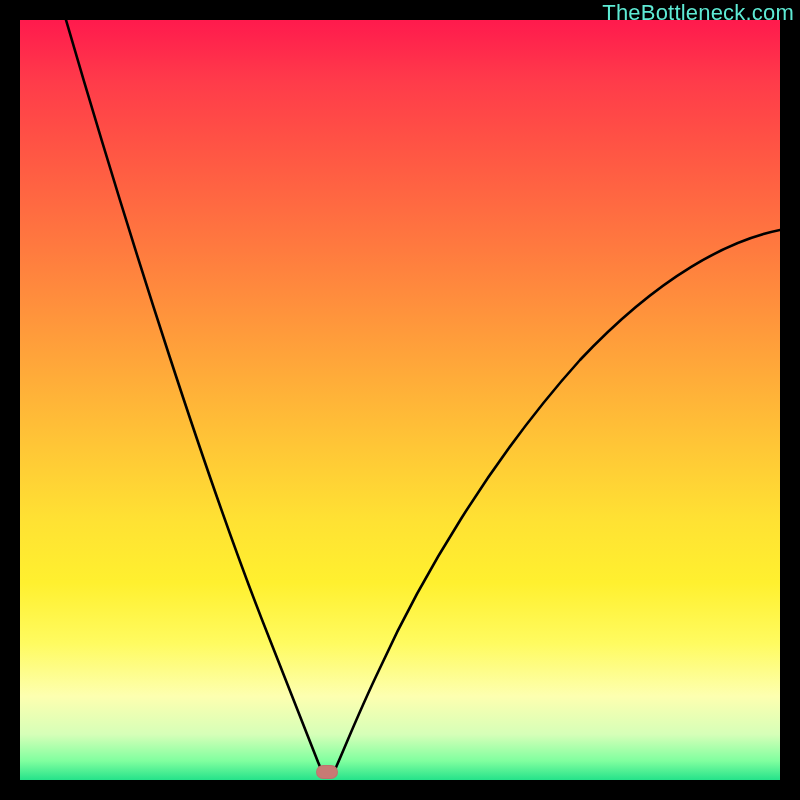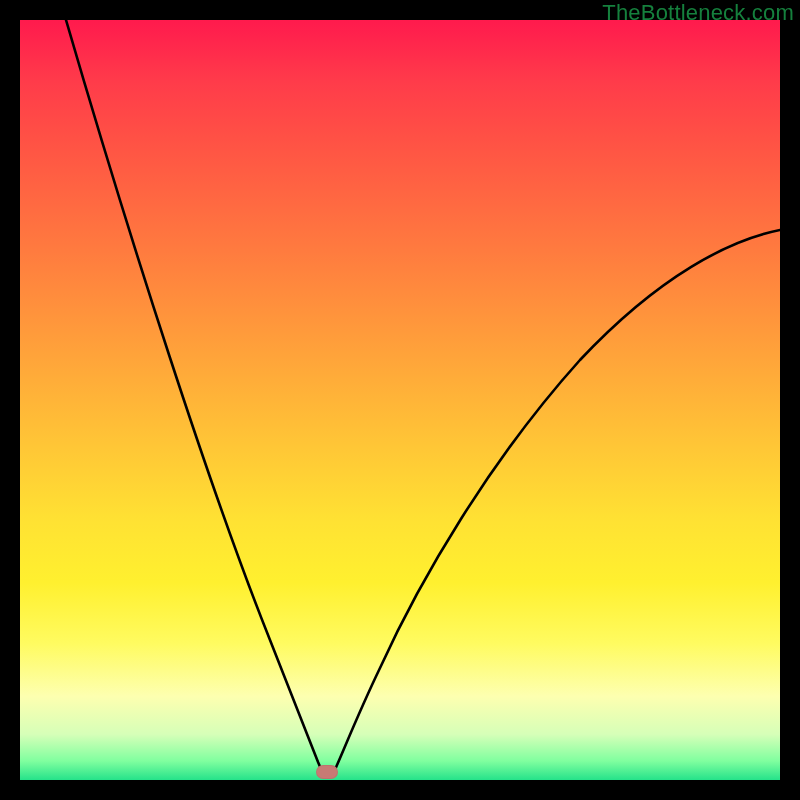--- a/index.html
+++ b/index.html
@@ -37,21 +37,21 @@
       #fdffb0 89%,
       #d6ffb8 94%,
       #80ff9f 97.5%,
       #25e28a 100%
     );
   }
   .watermark {
     position: absolute;
     top: 0px;
     right: 6px;
-    color: #15803d;
+    color: #5eead4;
     font-size: 22px;
     letter-spacing: 0.2px;
     font-weight: 500;
     user-select: none;
     text-align: center;
   }
   svg.curve {
     position: absolute;
     left: 0;
     top: 0;

